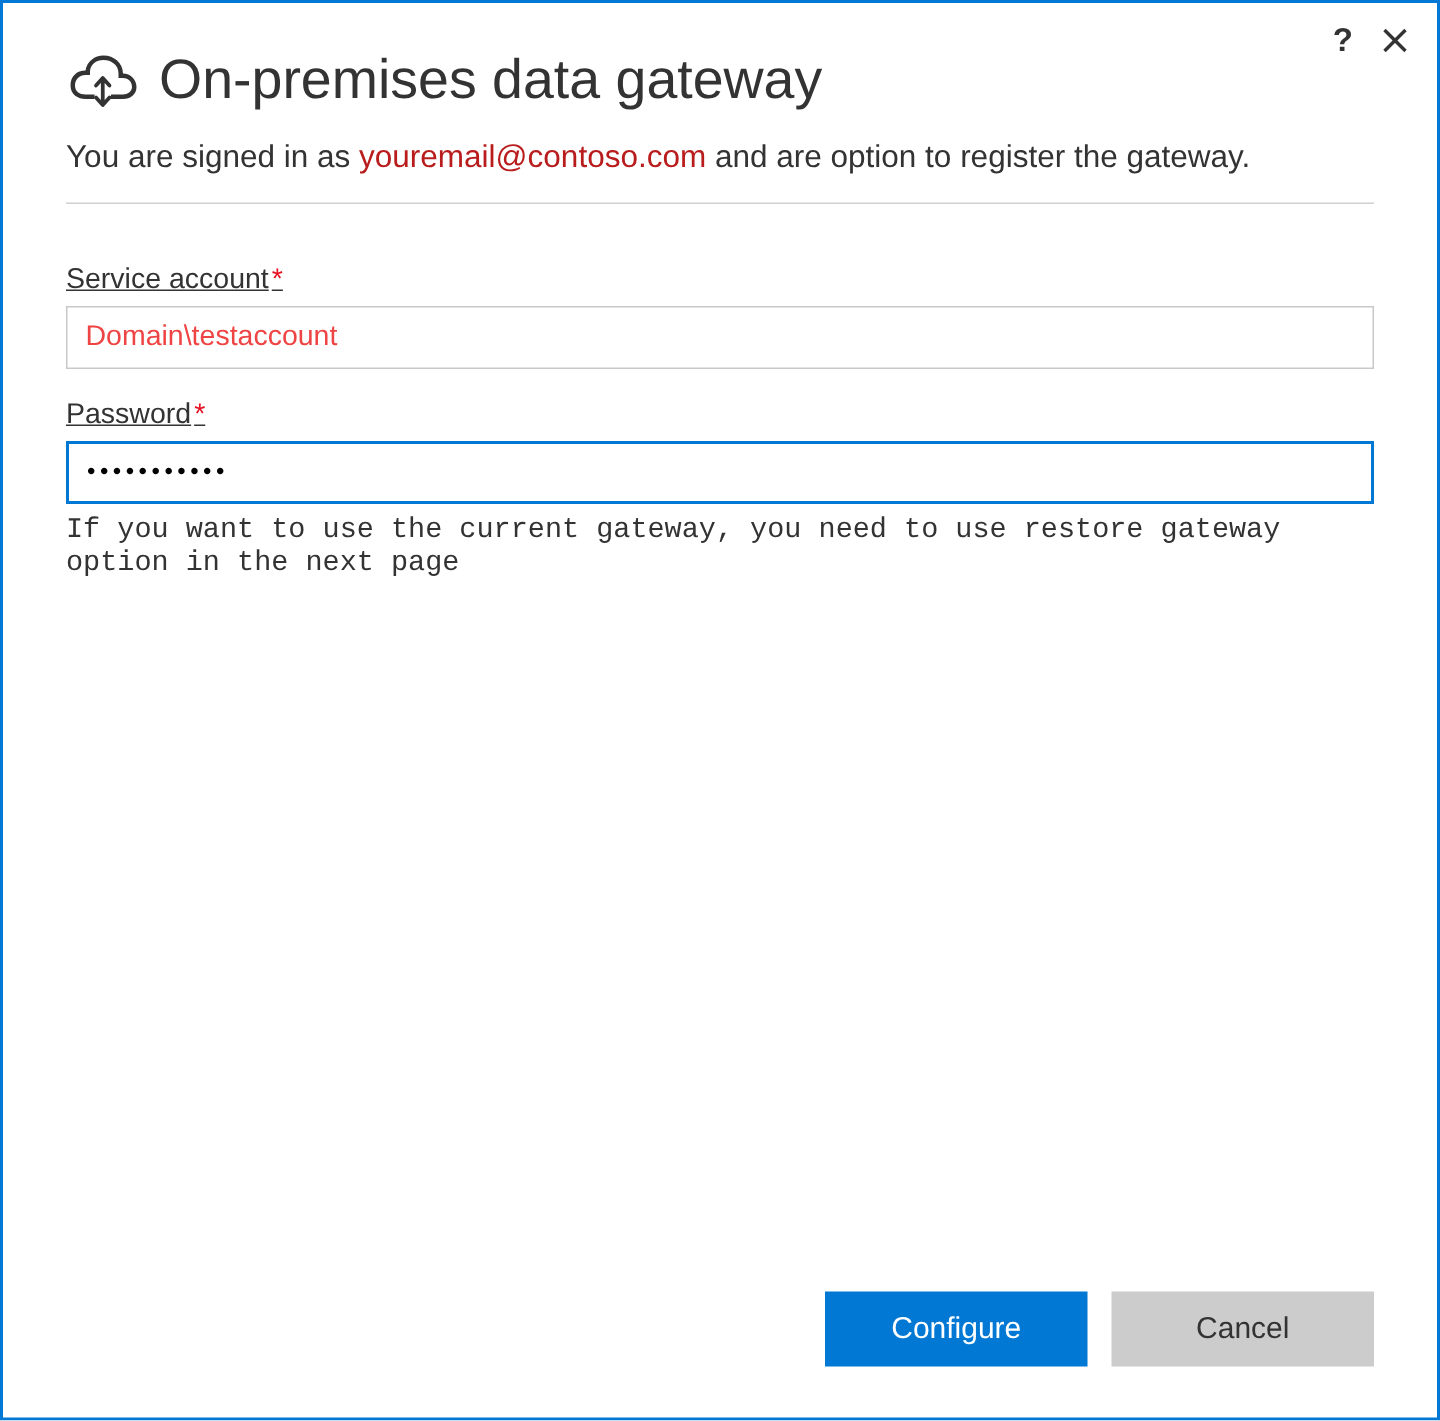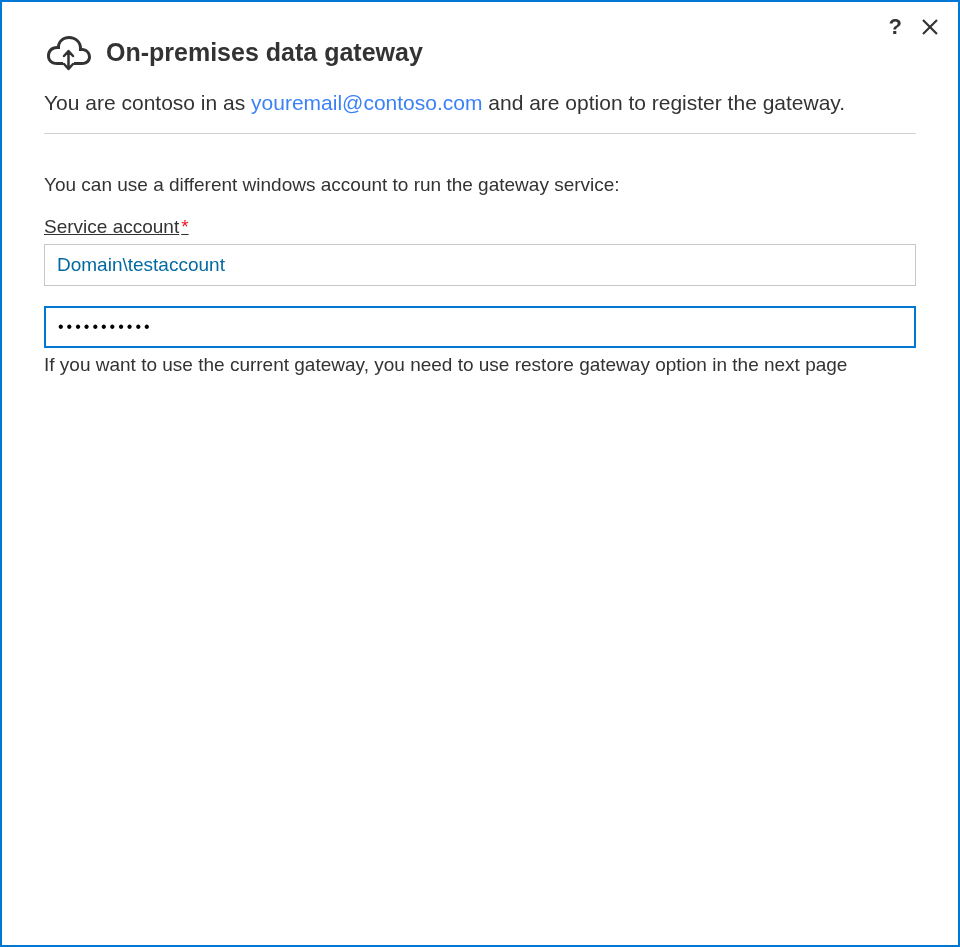--- a/index.html
+++ b/index.html
@@ -55,34 +55,34 @@
       align-items: center;
       gap: 14px;
       margin-bottom: 16px;
     }
     .cloud-icon {
       width: 48px;
       height: 40px;
       flex-shrink: 0;
     }
     .title {
-      font-size: 25px;
-      font-weight: 700;
+      font-size: 37px;
+      font-weight: 400;
       color: #333;
     }
     .subtitle {
       font-size: 21px;
       color: #333;
       line-height: 1.4;
       padding-bottom: 16px;
       border-bottom: 1px solid #d0d0d0;
       margin-bottom: 40px;
     }
     .subtitle .email {
-      color: #3b82f6;
+      color: #b91c1c;
     }
     .form-intro {
       font-size: 19px;
       color: #333;
       margin-bottom: 20px;
     }
     .field-group {
       margin-bottom: 20px;
     }
     .field-label {
@@ -96,35 +96,36 @@
       color: #e81123;
       margin-left: 2px;
     }
     .text-input {
       width: 100%;
       height: 42px;
       border: 1px solid #c8c8c8;
       padding: 0 12px;
       font-size: 19px;
       font-family: inherit;
-      color: #0369a1;
+      color: #ef4444;
       outline: none;
     }
     .text-input.focused {
       border: 2px solid #0078d4;
     }
     .password-input {
       font-size: 16px;
       letter-spacing: 3px;
       color: #000;
     }
     .hint-text {
       font-size: 19px;
       color: #333;
       margin-top: 6px;
+      font-family: Liberation Mono, monospace;
     }
     .button-row {
       position: absolute;
       bottom: 34px;
       right: 42px;
       display: flex;
       gap: 16px;
     }
     .btn {
       min-width: 175px;
@@ -163,31 +164,37 @@
   <div class="content">
     <div class="header-row">
       <svg class="cloud-icon" viewBox="0 0 48 40">
         <path d="M 38 16 C 38 9 32 4 25 4 C 19 4 14 8 13 14 C 7 14 3 18 3 24 C 3 30 8 33 13 33 L 19 33 L 19 30 L 13 30 C 9 30 6 28 6 24 C 6 20 9 17 13 17 L 16 17 L 16 15 C 16 10 20 7 25 7 C 30 7 35 10 35 16 L 35 19 L 38 19 C 41 19 44 21 44 25 C 44 28 41 30 38 30 L 30 30 L 30 33 L 38 33 C 43 33 47 30 47 25 C 47 20 43 16 38 16 Z" fill="#333"></path>
         <path d="M 24.5 20 L 24.5 36 M 20 24 L 24.5 19 L 29 24 M 20 32 L 24.5 37 L 29 32" stroke="#333" stroke-width="2.5" fill="none" stroke-linecap="round" stroke-linejoin="round"></path>
       </svg>
       <h1 class="title">On-premises data gateway</h1>
     </div>
 
     <div class="subtitle">
-      <span>You are contoso in as </span><span class="email">youremail@contoso.com</span><span> and are option to register the gateway.</span>
-    </div>
-
-    <div class="form-intro">You can use a different windows account to run the gateway service:</div>
+      <span>You are signed in as </span><span class="email">youremail@contoso.com</span><span> and are option to register the gateway.</span>
+    </div>
+
 
     <div class="field-group">
       <label class="field-label">
         <span>Service account</span><span class="required">*</span>
       </label>
       <input type="text" class="text-input" value="Domain\testaccount" style="">
     </div>
 
     <div class="field-group">
+      <label class="field-label">
+        <span>Password</span><span class="required">*</span>
+      </label>
       <input type="text" class="text-input focused password-input" value="•••••••••••" style="">
       <div class="hint-text">If you want to use the current gateway, you need to use restore gateway option in the next page</div>
     </div>
   </div>
 
+  <div class="button-row">
+    <button class="btn btn-primary">Configure</button>
+    <button class="btn btn-secondary">Cancel</button>
+  </div>
 </div>
 
 </body></html>

